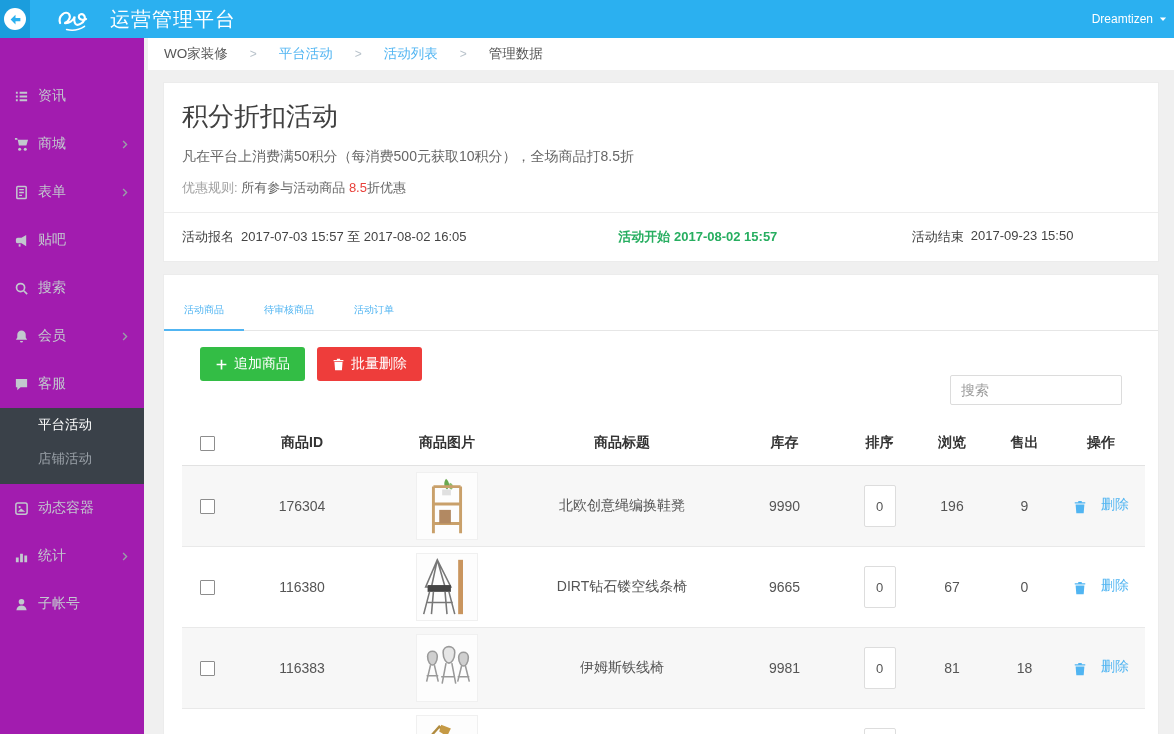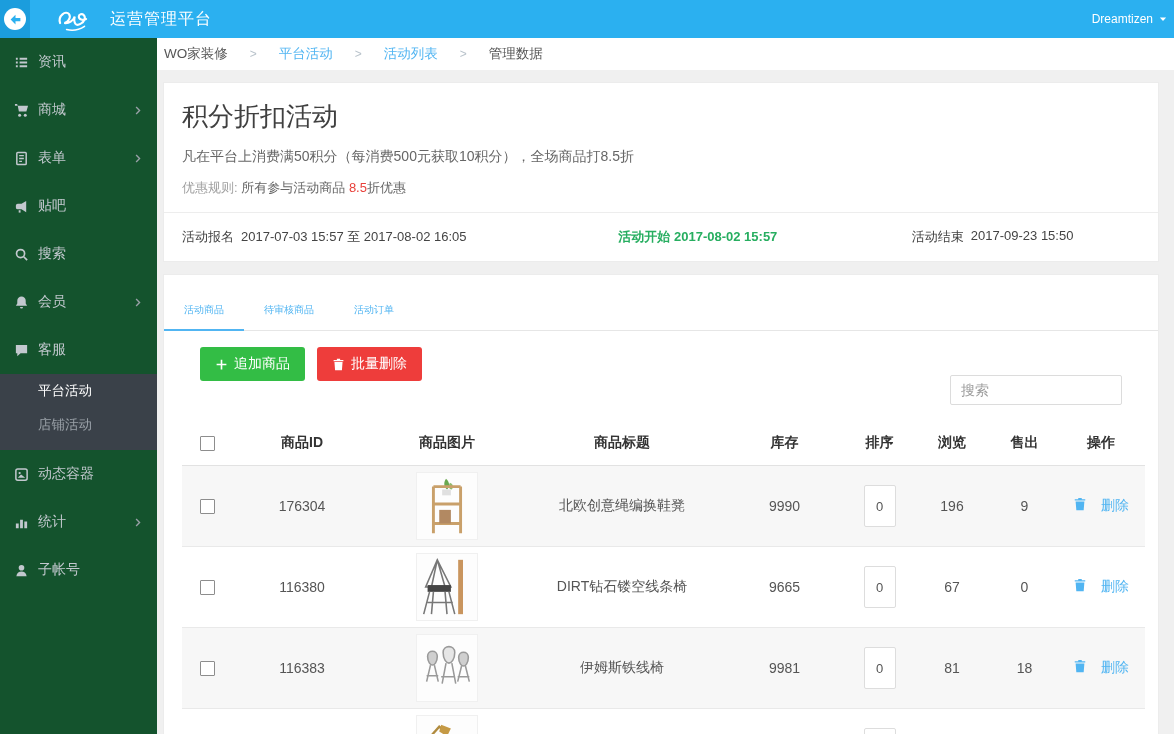--- a/index.html
+++ b/index.html
@@ -5,25 +5,25 @@
   * { box-sizing: border-box; margin: 0; padding: 0; }
   html,body { width:1174px; height:734px; overflow:hidden; }
   body { font-family:"Liberation Sans","DejaVu Sans",sans-serif; background:#f0f0f0; color:#555; }
   svg { display:block; }
 
   
   .topbar { position:fixed; top:0; left:0; width:1174px; height:38px; background:#2bb0f0; display:flex; align-items:center; z-index:50; }
   .back-btn { width:30px; height:38px; background:#1b9ddd; display:flex; align-items:center; justify-content:center; cursor:pointer; flex:0 0 auto; }
   .back-circle { width:22px; height:22px; border-radius:50%; background:#fff; display:flex; align-items:center; justify-content:center; color:#2bb0f0; }
   .brand { display:flex; align-items:center; margin-left:22px; color:#fff; gap:6px; }
-  .brand-title { font-size:16px; letter-spacing:1px; }
+  .brand-title { font-size:20px; letter-spacing:1px; }
   .user-menu { margin-left:auto; margin-right:6px; color:#fff; font-size:12px; display:flex; align-items:center; gap:5px; cursor:pointer; }
 
   
-  .sidebar { position:fixed; top:38px; left:0; bottom:0; width:157px; background:#14532d; z-index:40; }
+  .sidebar { position:fixed; top:38px; left:0; bottom:0; width:144px; background:#a21caf; padding-top:34px; z-index:40; }
   .side-item { height:48px; display:flex; align-items:center; padding:0 14px; gap:9px; color:#c2c8ce; font-size:14px; cursor:pointer; }
   .side-item .ico { width:15px; height:15px; flex:0 0 auto; }
   .side-item .chev { margin-left:auto; width:11px; height:11px; color:#99a0a7; }
   .side-group { background:#3a4149; padding-bottom:8px; }
   .side-group .side-item { color:#e8ecef; }
   .sub-item { height:34px; display:flex; align-items:center; padding-left:38px; font-size:13.5px; color:#9aa1a8; cursor:pointer; }
   .sub-item.active { color:#ffffff; }
 
   
   .content { margin-left:148px; padding-top:38px; }
@@ -60,21 +60,21 @@
   .search-input { width:172px; height:30px; border:1px solid #dcdcdc; border-radius:2px; padding:0 10px; font-size:14px; color:#555; font-family:inherit; outline:none; }
   .search-input::placeholder { color:#9c9c9c; }
 
   table.goods { width:calc(100% - 36px); margin:16px 18px 0; border-collapse:collapse; font-size:14px; color:#555; table-layout:fixed; }
   .goods th { font-weight:bold; color:#333; padding:13px 0; text-align:center; border-bottom:1px solid #e2e2e2; }
   .goods td { text-align:center; padding:4px 0; border-bottom:1px solid #e9e9e9; height:77px; }
   .goods tr.stripe td { background:#f7f7f7; }
   .cb { -webkit-appearance:none; appearance:none; width:15px; height:15px; border:1.5px solid #8d8d8d; border-radius:1px; background:#fff; cursor:pointer; vertical-align:middle; }
   .prod-img { width:62px; height:68px; background:#fdfdfd; border:1px solid #f0f0f0; margin:2px auto; display:flex; align-items:center; justify-content:center; }
   .sort-input { width:32px; height:42px; border:1px solid #ddd; border-radius:2px; text-align:center; font-size:13px; color:#555; background:#fff; font-family:inherit; outline:none; }
-  .del { color:#51b5f2; text-decoration:none; cursor:pointer; display:inline-flex; align-items:flex-start; gap:14px; }
+  .del { color:#51b5f2; text-decoration:none; cursor:pointer; display:inline-flex; align-items:flex-end; gap:14px; }
   .del .dico { width:14px; height:14px; }
 </style>
 </head>
 <body>
 
 <svg width="0" height="0" style="position:absolute">
   <symbol id="i-list" viewBox="0 0 16 16">
       <path fill="currentColor" d="M2 3h2v2H2zM6 3h8v2H6zM2 7h2v2H2zM6 7h8v2H6zM2 11h2v2H2zM6 11h8v2H6z"></path>
     </symbol>
   <symbol id="i-cart" viewBox="0 0 16 16">

